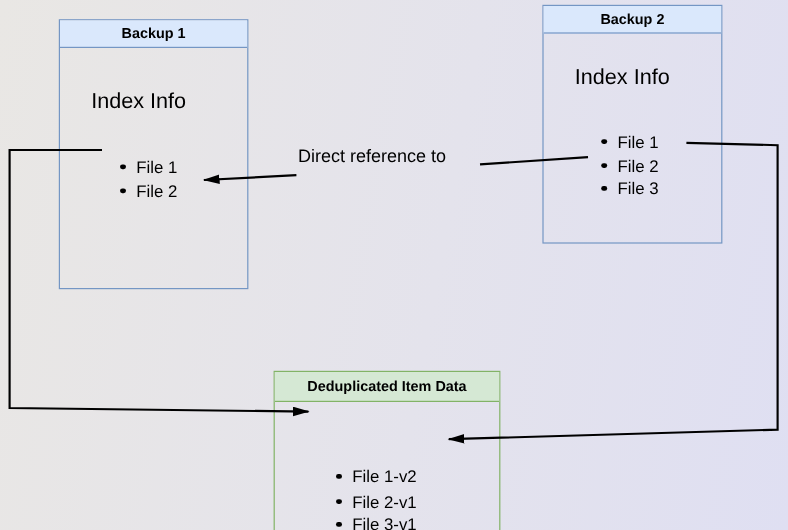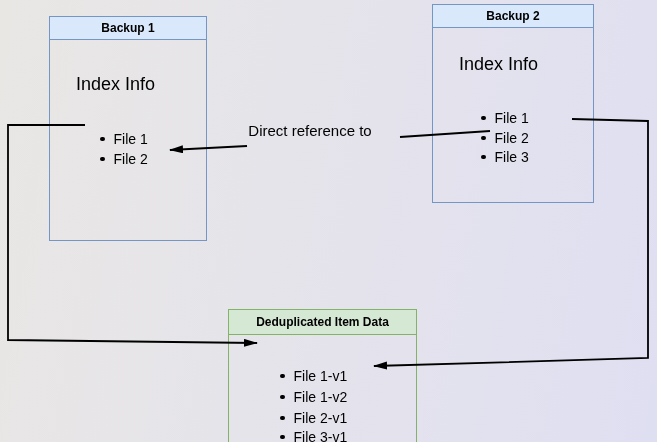--- a/index.html
+++ b/index.html
@@ -85,43 +85,39 @@
     <div class="li-row" style="left:50px; top:112px;">
       <span class="bullet"></span>
       <span>File 1</span>
     </div>
     <div class="li-row" style="left:50px; top:132px;">
       <span class="bullet"></span>
       <span>File 2</span>
     </div>
   </div>
 
-  <div class="node" style="left:432px; top:4px; width:162px; height:199px;">
+  <div class="node" style="left:452px; top:4px; width:150px; height:199px;">
     <div class="node-header">Backup 2</div>
     <div class="subtitle" style="left:26px; top:49px;">Index Info</div>
     <div class="li-row" style="left:48px; top:103px;">
       <span class="bullet"></span>
       <span>File 1</span>
     </div>
     <div class="li-row" style="left:48px; top:123px;">
       <span class="bullet"></span>
       <span>File 2</span>
     </div>
     <div class="li-row" style="left:48px; top:142px;">
       <span class="bullet"></span>
       <span>File 3</span>
     </div>
   </div>
 
   <div class="node green" style="left:228px; top:278px; width:189px; height:160px;margin-top:31px;">
     <div class="node-header">Deduplicated Item Data</div>
-    <div class="li-row" style="left:51px; top:56px;">
-      <span class="bullet"></span>
-      <span>File 1-v1</span>
-    </div>
     <div class="li-row" style="left:51px; top:77px;">
       <span class="bullet"></span>
       <span>File 1-v2</span>
     </div>
     <div class="li-row" style="left:51px; top:98px;">
       <span class="bullet"></span>
       <span>File 2-v1</span>
     </div>
     <div class="li-row" style="left:51px; top:117px;">
       <span class="bullet"></span>

